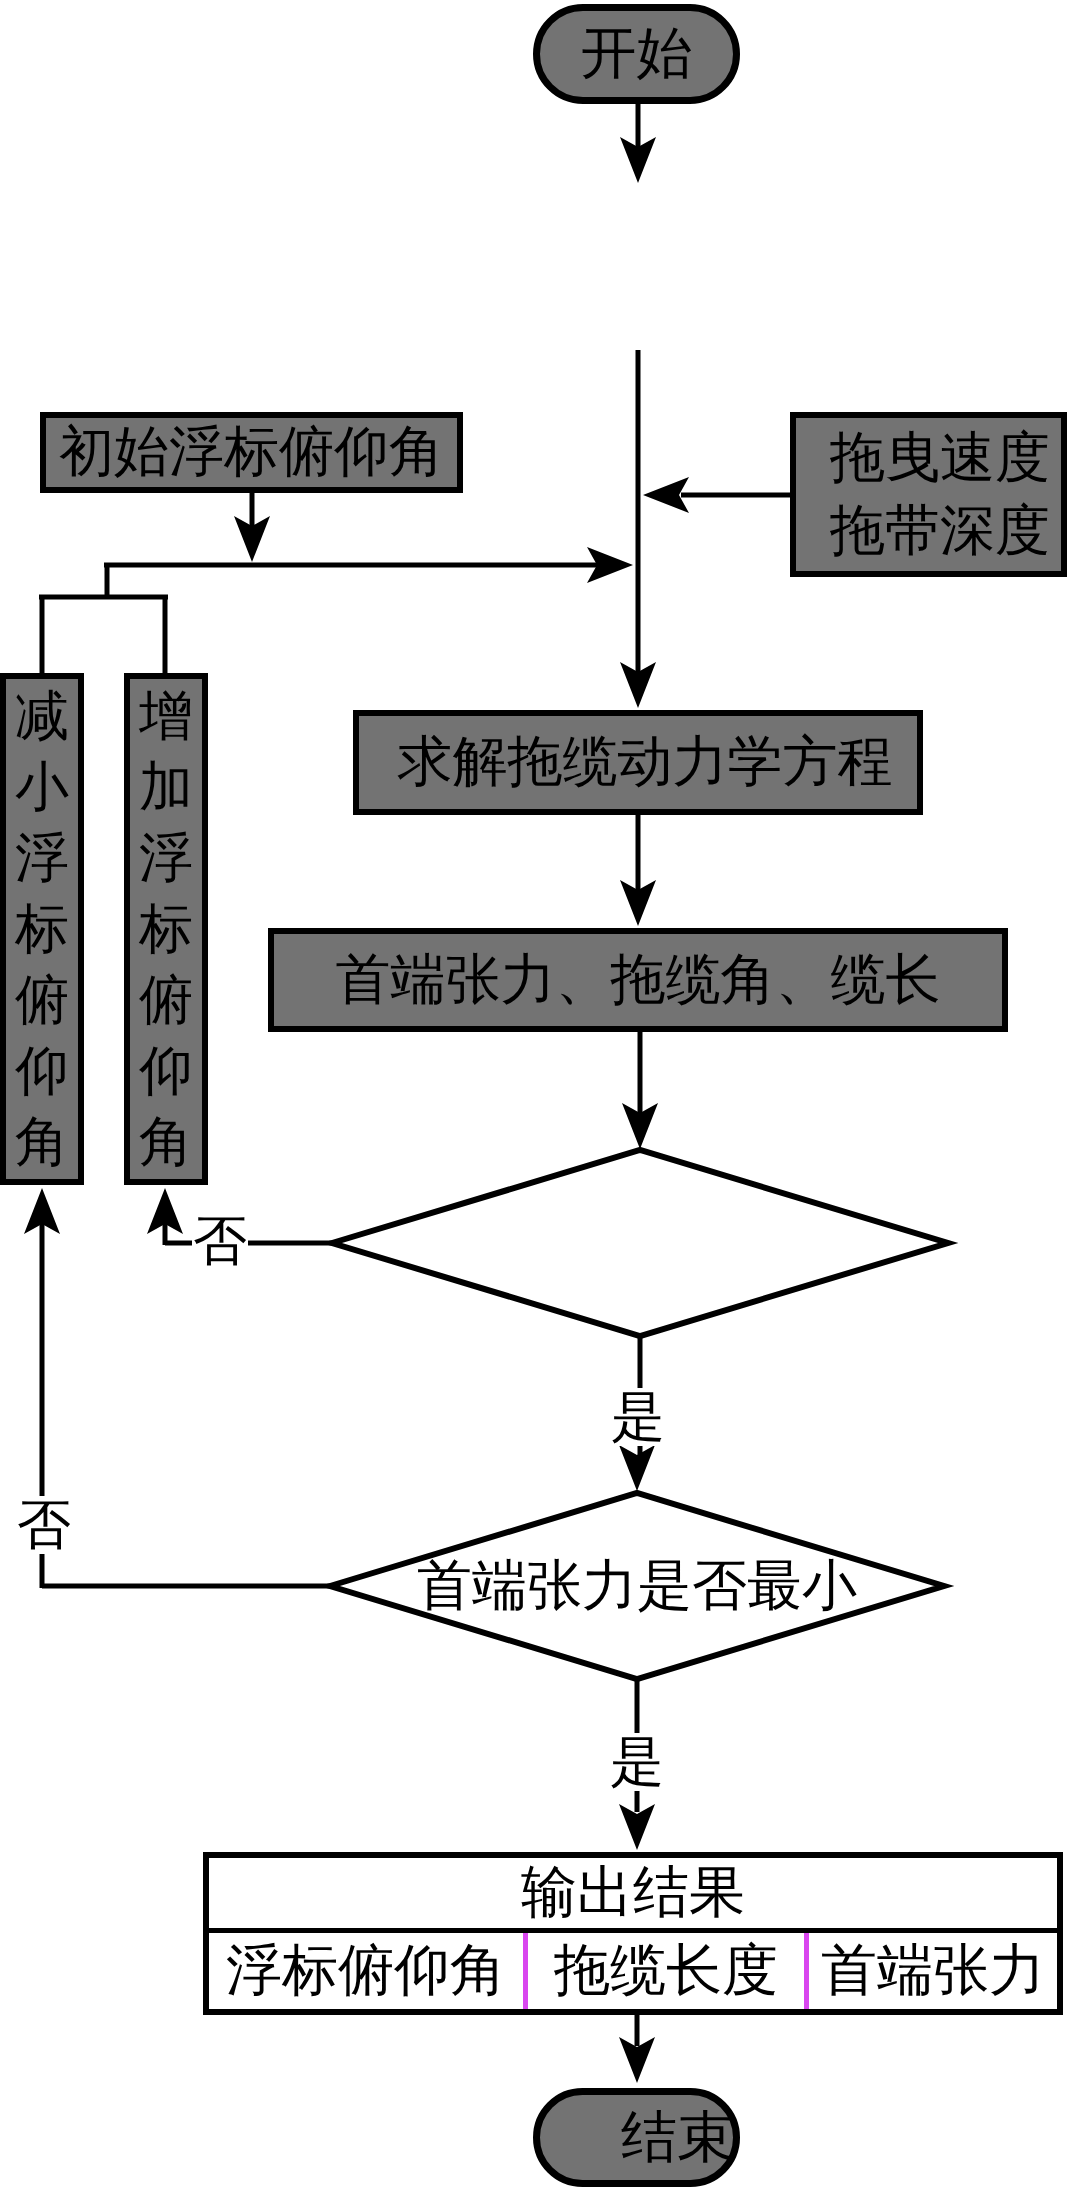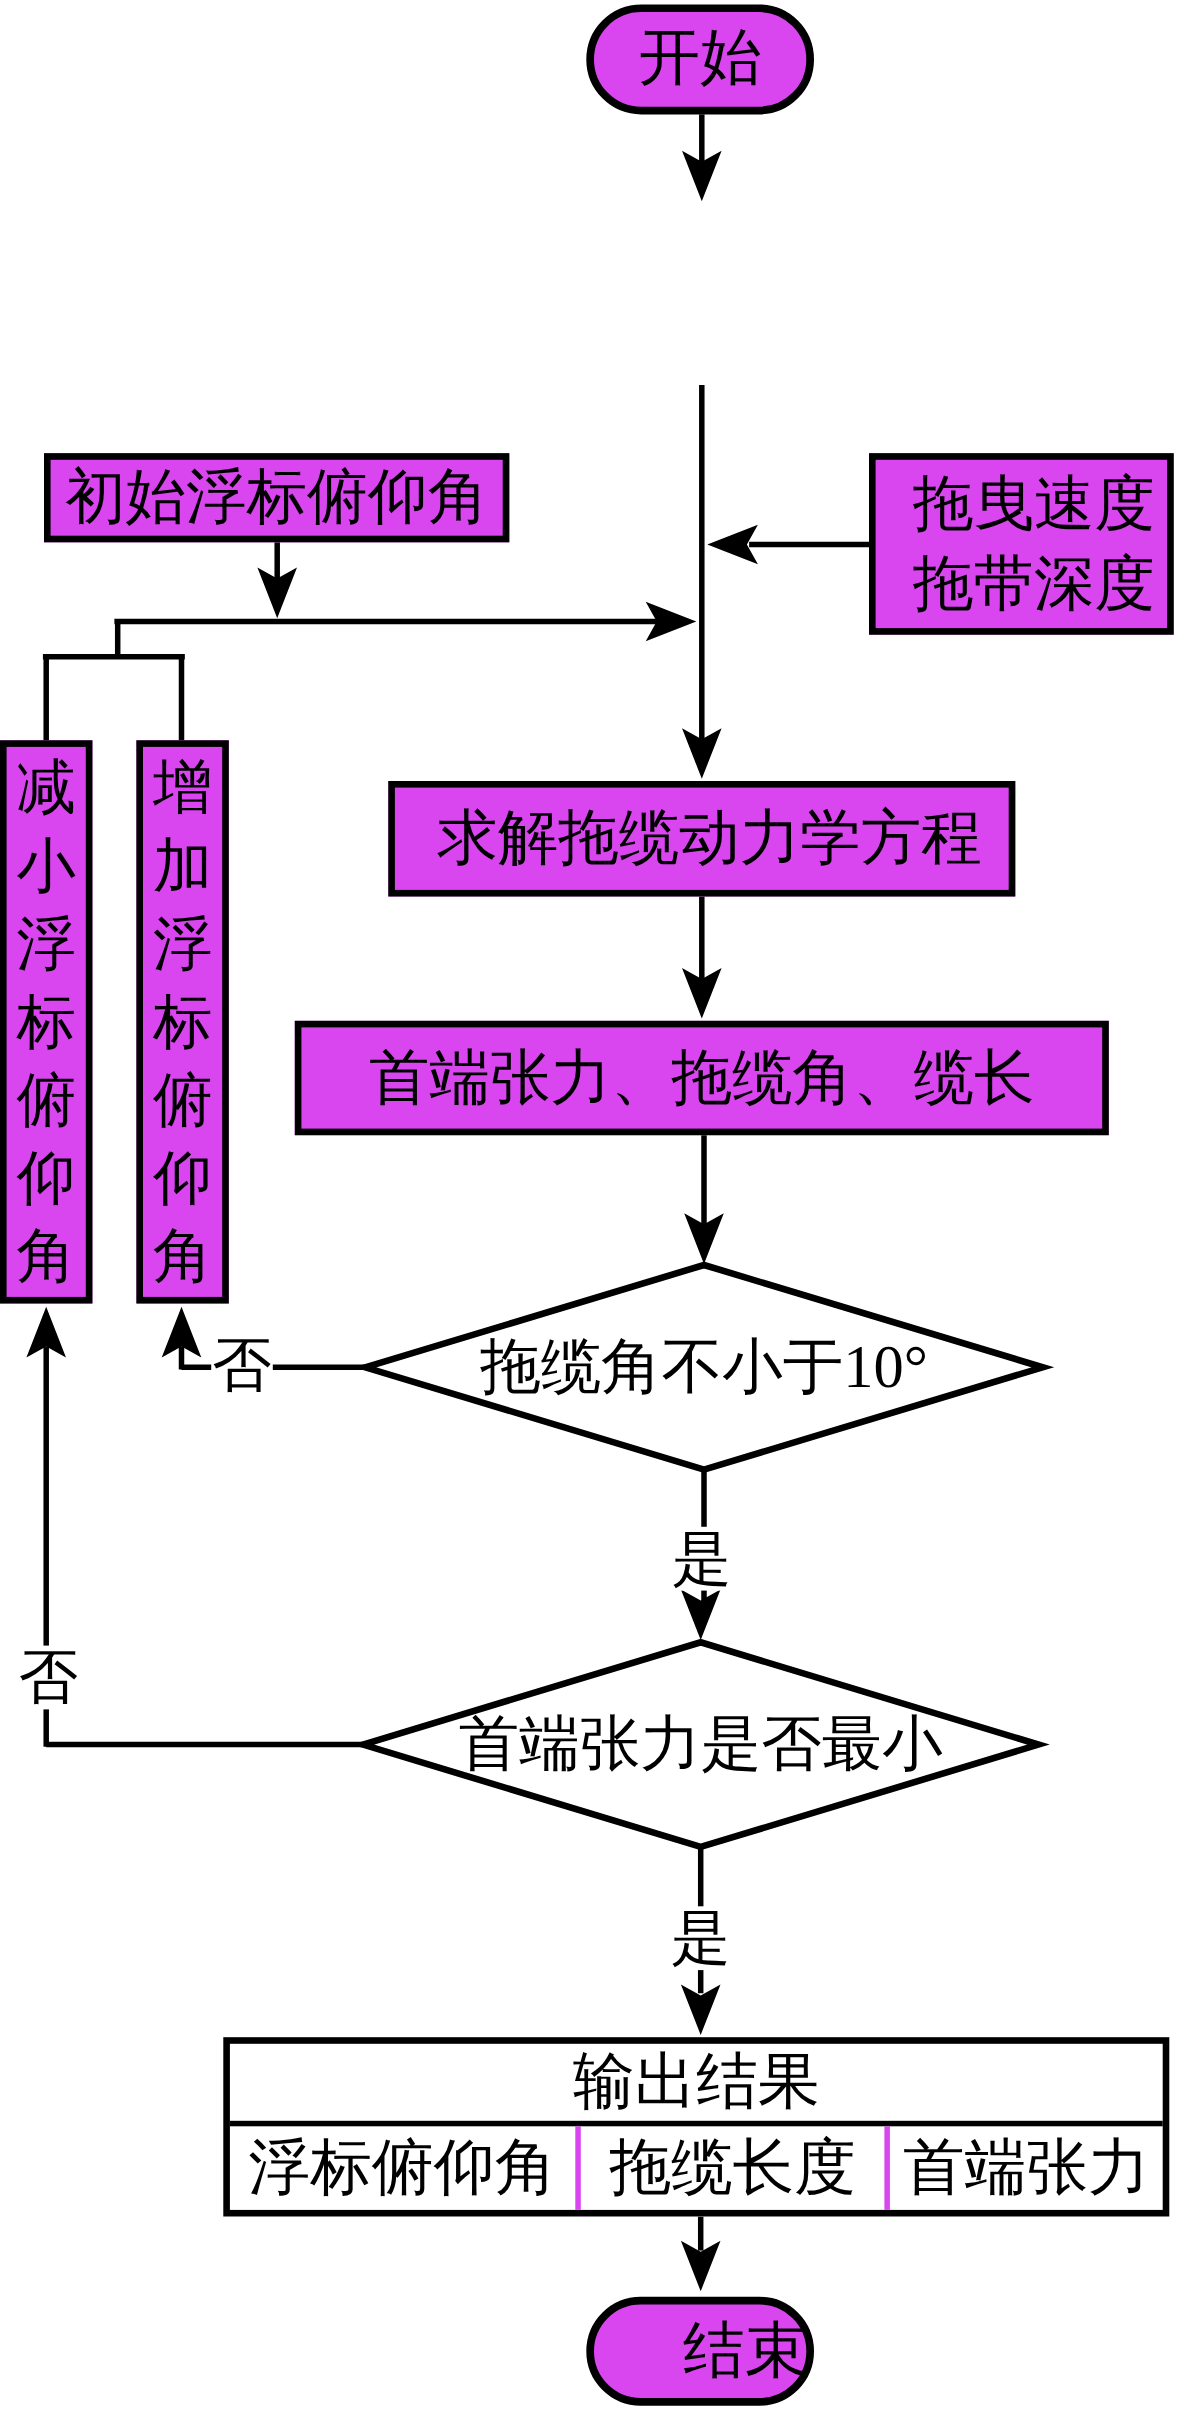--- a/index.html
+++ b/index.html
@@ -2,21 +2,21 @@
 <html><head>
 <meta charset="utf-8">
 <style>
   html,body{margin:0;padding:0;background:#ffffff;}
   .canvas{
     position:relative;width:1080px;height:2195px;background:#ffffff;overflow:hidden;
     font-family:"Liberation Serif","DejaVu Serif",serif;color:#000;
   }
   svg.wires{position:absolute;left:0;top:0;width:1080px;height:2195px;}
   .node{
-    position:absolute;box-sizing:border-box;background:#d946ef;border:6px solid #000;
+    position:absolute;box-sizing:border-box;background:#737373;border:6px solid #000;
     display:flex;align-items:center;justify-content:center;text-align:center;
     line-height:1.32;
   }
   .terminal{border-width:7px;border-radius:50px;font-size:56px;}
   .proc{font-size:55px;}
   .vbox{font-size:54px;}
   .vbox .vtxt{width:1em;word-break:break-all;line-height:71px;text-align:center;}
   .dtext{
     position:absolute;display:flex;align-items:center;justify-content:center;
     text-align:center;font-size:55px;background:transparent;
@@ -100,21 +100,20 @@
   </div>
 
   <div class="node proc" style="left:353px;top:710px;width:570px;height:105px;padding-left:14px;">
     <span>求解拖缆动力学方程</span>
   </div>
 
   <div class="node proc" style="left:268px;top:928px;width:740px;height:104px;">
     <span>首端张力、拖缆角、缆长</span>
   </div>
 
-  <div class="dtext" style="left:332px;top:1150px;width:616px;height:186px;">拖缆角不小于10°</div>
 
   <div class="dtext" style="left:330px;top:1493px;width:614px;height:186px;">首端张力是否最小</div>
 
   <div class="edge-label" style="left:192px;top:1212px;width:56px;height:58px;">否</div>
   <div class="edge-label" style="left:610px;top:1388px;width:56px;height:58px;">是</div>
   <div class="edge-label" style="left:16px;top:1496px;width:56px;height:58px;">否</div>
   <div class="edge-label" style="left:609px;top:1733px;width:56px;height:58px;">是</div>
 
   <div class="outtable" style="left:203px;top:1852px;width:860px;height:163px;">
     <div class="hdr">输出结果</div>

